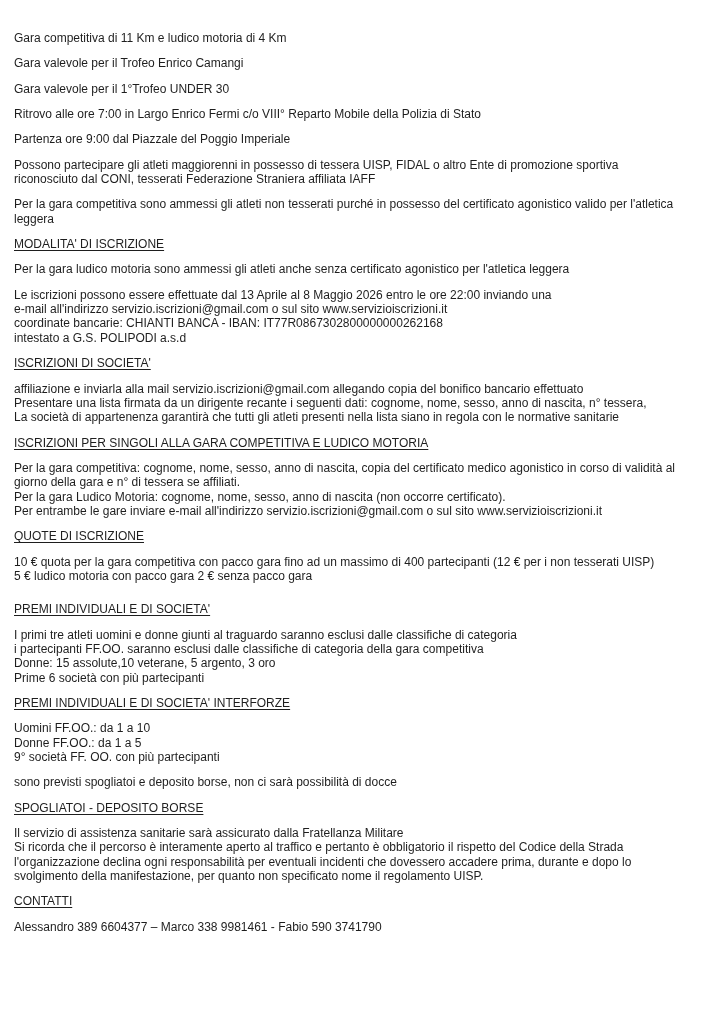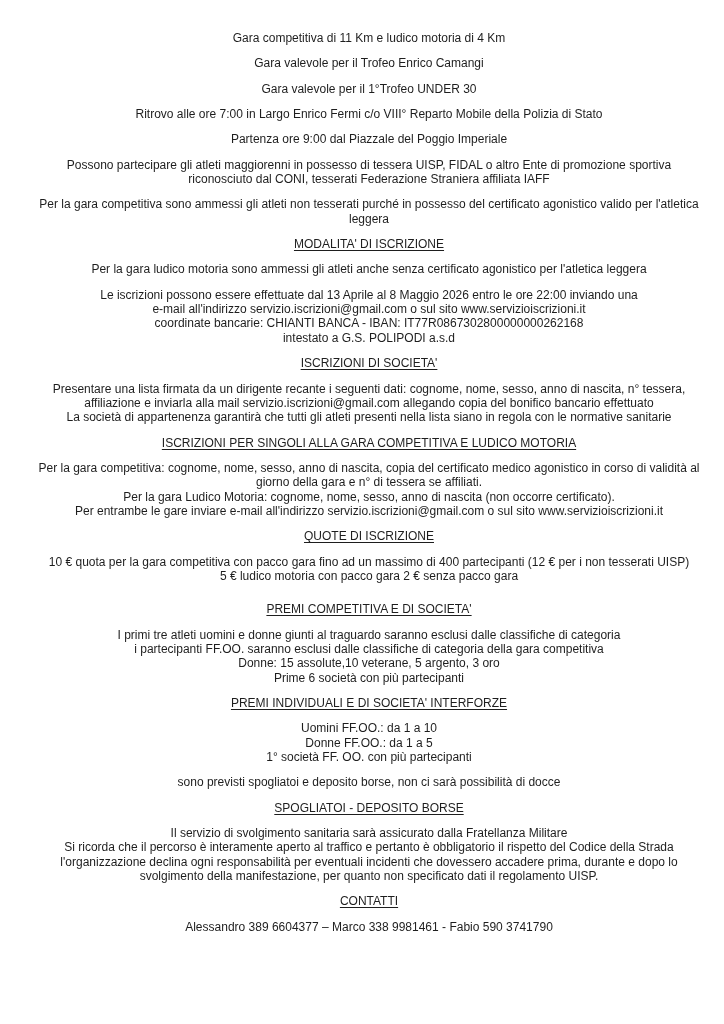--- a/index.html
+++ b/index.html
@@ -23,21 +23,21 @@
     padding-top: 31px;
     padding-left: 14px; 
   }
   .block {
     margin: 0 0 11px 0;
   }
   .block.extra-gap {
     margin-top: 19px;
   }
   .line {
-    text-align: center;
+    text-align: left;
     white-space: nowrap;
   }
   .heading .line {
     text-decoration: underline;
     text-decoration-thickness: 1px;
     text-underline-offset: 2px;
   }
 </style>
 </head>
 <body style="background: rgb(255, 255, 255); color: rgb(30, 30, 30);">
@@ -75,68 +75,68 @@
     <div class="block para">
       <div class="line">Le iscrizioni possono essere effettuate dal 13 Aprile al 8 Maggio 2026 entro le ore 22:00 inviando una</div>
       <div class="line">e-mail all'indirizzo servizio.iscrizioni@gmail.com o sul sito www.servizioiscrizioni.it</div>
       <div class="line">coordinate bancarie: CHIANTI BANCA - IBAN: IT77R0867302800000000262168</div>
       <div class="line">intestato a G.S. POLIPODI a.s.d</div>
     </div>
     <div class="block heading">
       <div class="line">ISCRIZIONI DI SOCIETA'</div>
     </div>
     <div class="block para">
+      <div class="line">affiliazione e inviarla alla mail servizio.iscrizioni@gmail.com allegando copia del bonifico bancario effettuato</div>
       <div class="line">Presentare una lista firmata da un dirigente recante i seguenti dati: cognome, nome, sesso, anno di nascita, n° tessera,</div>
-      <div class="line">affiliazione e inviarla alla mail servizio.iscrizioni@gmail.com allegando copia del bonifico bancario effettuato</div>
       <div class="line">La società di appartenenza garantirà che tutti gli atleti presenti nella lista siano in regola con le normative sanitarie</div>
     </div>
     <div class="block heading">
       <div class="line">ISCRIZIONI PER SINGOLI ALLA GARA COMPETITIVA E LUDICO MOTORIA</div>
     </div>
     <div class="block para">
       <div class="line">Per la gara competitiva: cognome, nome, sesso, anno di nascita, copia del certificato medico agonistico in corso di validità al</div>
       <div class="line">giorno della gara e n° di tessera se affiliati.</div>
       <div class="line">Per la gara Ludico Motoria: cognome, nome, sesso, anno di nascita (non occorre certificato).</div>
       <div class="line">Per entrambe le gare inviare e-mail all'indirizzo servizio.iscrizioni@gmail.com o sul sito www.servizioiscrizioni.it</div>
     </div>
     <div class="block heading">
       <div class="line">QUOTE DI ISCRIZIONE</div>
     </div>
     <div class="block para">
       <div class="line">10 € quota per la gara competitiva con pacco gara fino ad un massimo di 400 partecipanti (12 € per i non tesserati UISP)</div>
       <div class="line">5 € ludico motoria con pacco gara 2 € senza pacco gara</div>
     </div>
     <div class="block heading extra-gap">
-      <div class="line">PREMI COMPETITIVA E DI SOCIETA'</div>
+      <div class="line">PREMI INDIVIDUALI E DI SOCIETA'</div>
     </div>
     <div class="block para">
       <div class="line">I primi tre atleti uomini e donne giunti al traguardo saranno esclusi dalle classifiche di categoria</div>
       <div class="line">i partecipanti FF.OO. saranno esclusi dalle classifiche di categoria della gara competitiva</div>
       <div class="line">Donne: 15 assolute,10 veterane, 5 argento, 3 oro</div>
       <div class="line">Prime 6 società con più partecipanti</div>
     </div>
     <div class="block heading">
       <div class="line">PREMI INDIVIDUALI E DI SOCIETA' INTERFORZE</div>
     </div>
     <div class="block para">
       <div class="line">Uomini FF.OO.: da 1 a 10</div>
       <div class="line">Donne FF.OO.: da 1 a 5</div>
-      <div class="line">1° società FF. OO. con più partecipanti</div>
+      <div class="line">9° società FF. OO. con più partecipanti</div>
     </div>
     <div class="block para">
       <div class="line">sono previsti spogliatoi e deposito borse, non ci sarà possibilità di docce</div>
     </div>
     <div class="block heading">
       <div class="line">SPOGLIATOI - DEPOSITO BORSE</div>
     </div>
     <div class="block para">
-      <div class="line">Il servizio di svolgimento sanitaria sarà assicurato dalla Fratellanza Militare</div>
+      <div class="line">Il servizio di assistenza sanitarie sarà assicurato dalla Fratellanza Militare</div>
       <div class="line">Si ricorda che il percorso è interamente aperto al traffico e pertanto è obbligatorio il rispetto del Codice della Strada</div>
       <div class="line">l'organizzazione declina ogni responsabilità per eventuali incidenti che dovessero accadere prima, durante e dopo lo</div>
-      <div class="line">svolgimento della manifestazione, per quanto non specificato dati il regolamento UISP.</div>
+      <div class="line">svolgimento della manifestazione, per quanto non specificato nome il regolamento UISP.</div>
     </div>
     <div class="block heading">
       <div class="line">CONTATTI</div>
     </div>
     <div class="block para">
       <div class="line">Alessandro 389 6604377 – Marco 338 9981461 - Fabio 590 3741790</div>
     </div>
   </div>
 
 </body></html>

